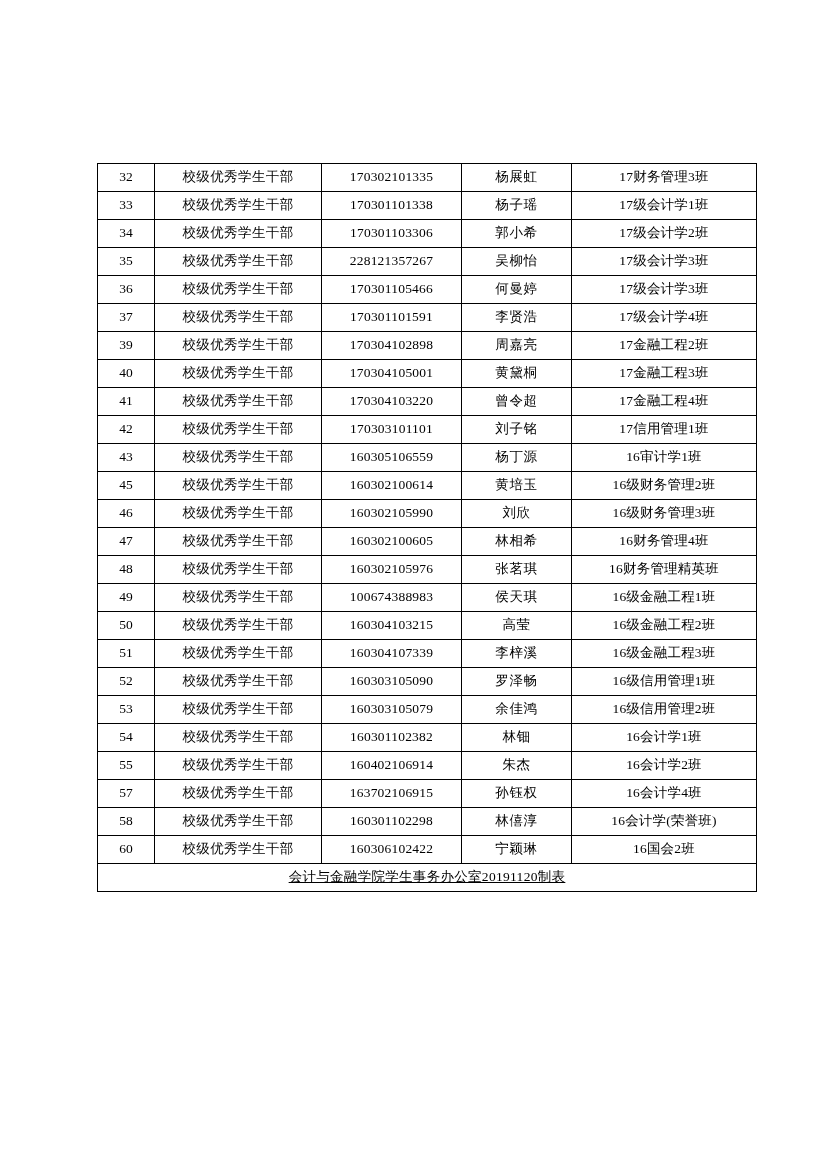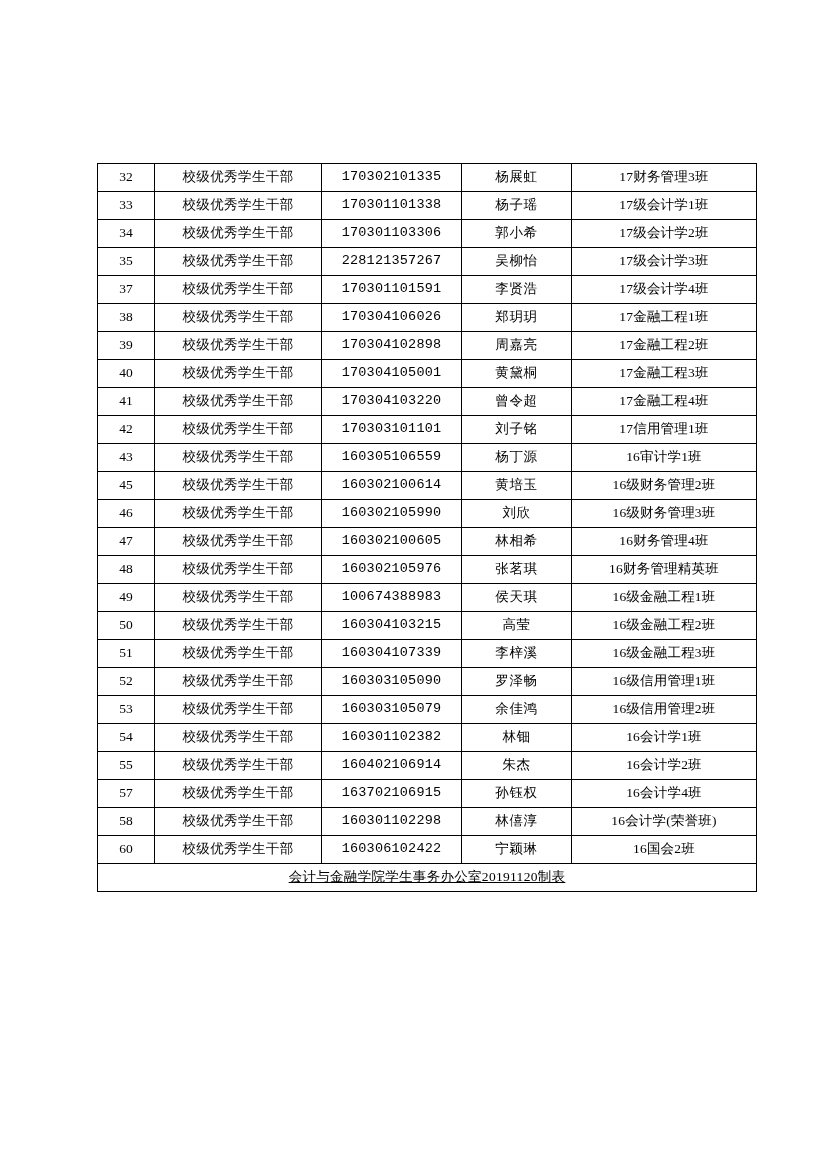--- a/index.html
+++ b/index.html
@@ -39,21 +39,21 @@
     padding: 0 2px;
     text-align: center;
     vertical-align: middle;
     font-size: 13.5px;
     line-height: 1.1;
     white-space: nowrap;
     overflow: hidden;
   }
   td.col-index   { width: 52px; }
   td.col-honor   { width: 162px; letter-spacing: 0.4px; }
-  td.col-sid     { width: 135px; letter-spacing: 0.2px; font-family: Liberation Mono, monospace; }
+  td.col-sid     { width: 135px; letter-spacing: 0.2px; }
   td.col-name    { width: 105px; letter-spacing: 0.6px; }
   td.col-class   { width: 180px; letter-spacing: 0.2px; }
   td.footer-cell {
     text-align: right;
     padding-right: 6px;
     height: 30px;
     font-size: 13.5px;
     letter-spacing: 0.3px;
     text-decoration: underline;
   }
@@ -87,32 +87,32 @@
             <td class="col-class">17级会计学2班</td>
           </tr>
           <tr>
             <td class="col-index">35</td>
             <td class="col-honor">校级优秀学生干部</td>
             <td class="col-sid">228121357267</td>
             <td class="col-name">吴柳怡</td>
             <td class="col-class">17级会计学3班</td>
           </tr>
           <tr>
+            <td class="col-index">36</td>
+            <td class="col-honor">校级优秀学生干部</td>
+            <td class="col-sid">170301105466</td>
+            <td class="col-name">何曼婷</td>
+            <td class="col-class">17级会计学3班</td>
+          </tr>
+          <tr>
             <td class="col-index">37</td>
             <td class="col-honor">校级优秀学生干部</td>
             <td class="col-sid">170301101591</td>
             <td class="col-name">李贤浩</td>
             <td class="col-class">17级会计学4班</td>
-          </tr>
-          <tr>
-            <td class="col-index">38</td>
-            <td class="col-honor">校级优秀学生干部</td>
-            <td class="col-sid">170304106026</td>
-            <td class="col-name">郑玥玥</td>
-            <td class="col-class">17金融工程1班</td>
           </tr>
           <tr>
             <td class="col-index">39</td>
             <td class="col-honor">校级优秀学生干部</td>
             <td class="col-sid">170304102898</td>
             <td class="col-name">周嘉亮</td>
             <td class="col-class">17金融工程2班</td>
           </tr>
           <tr>
             <td class="col-index">40</td>

